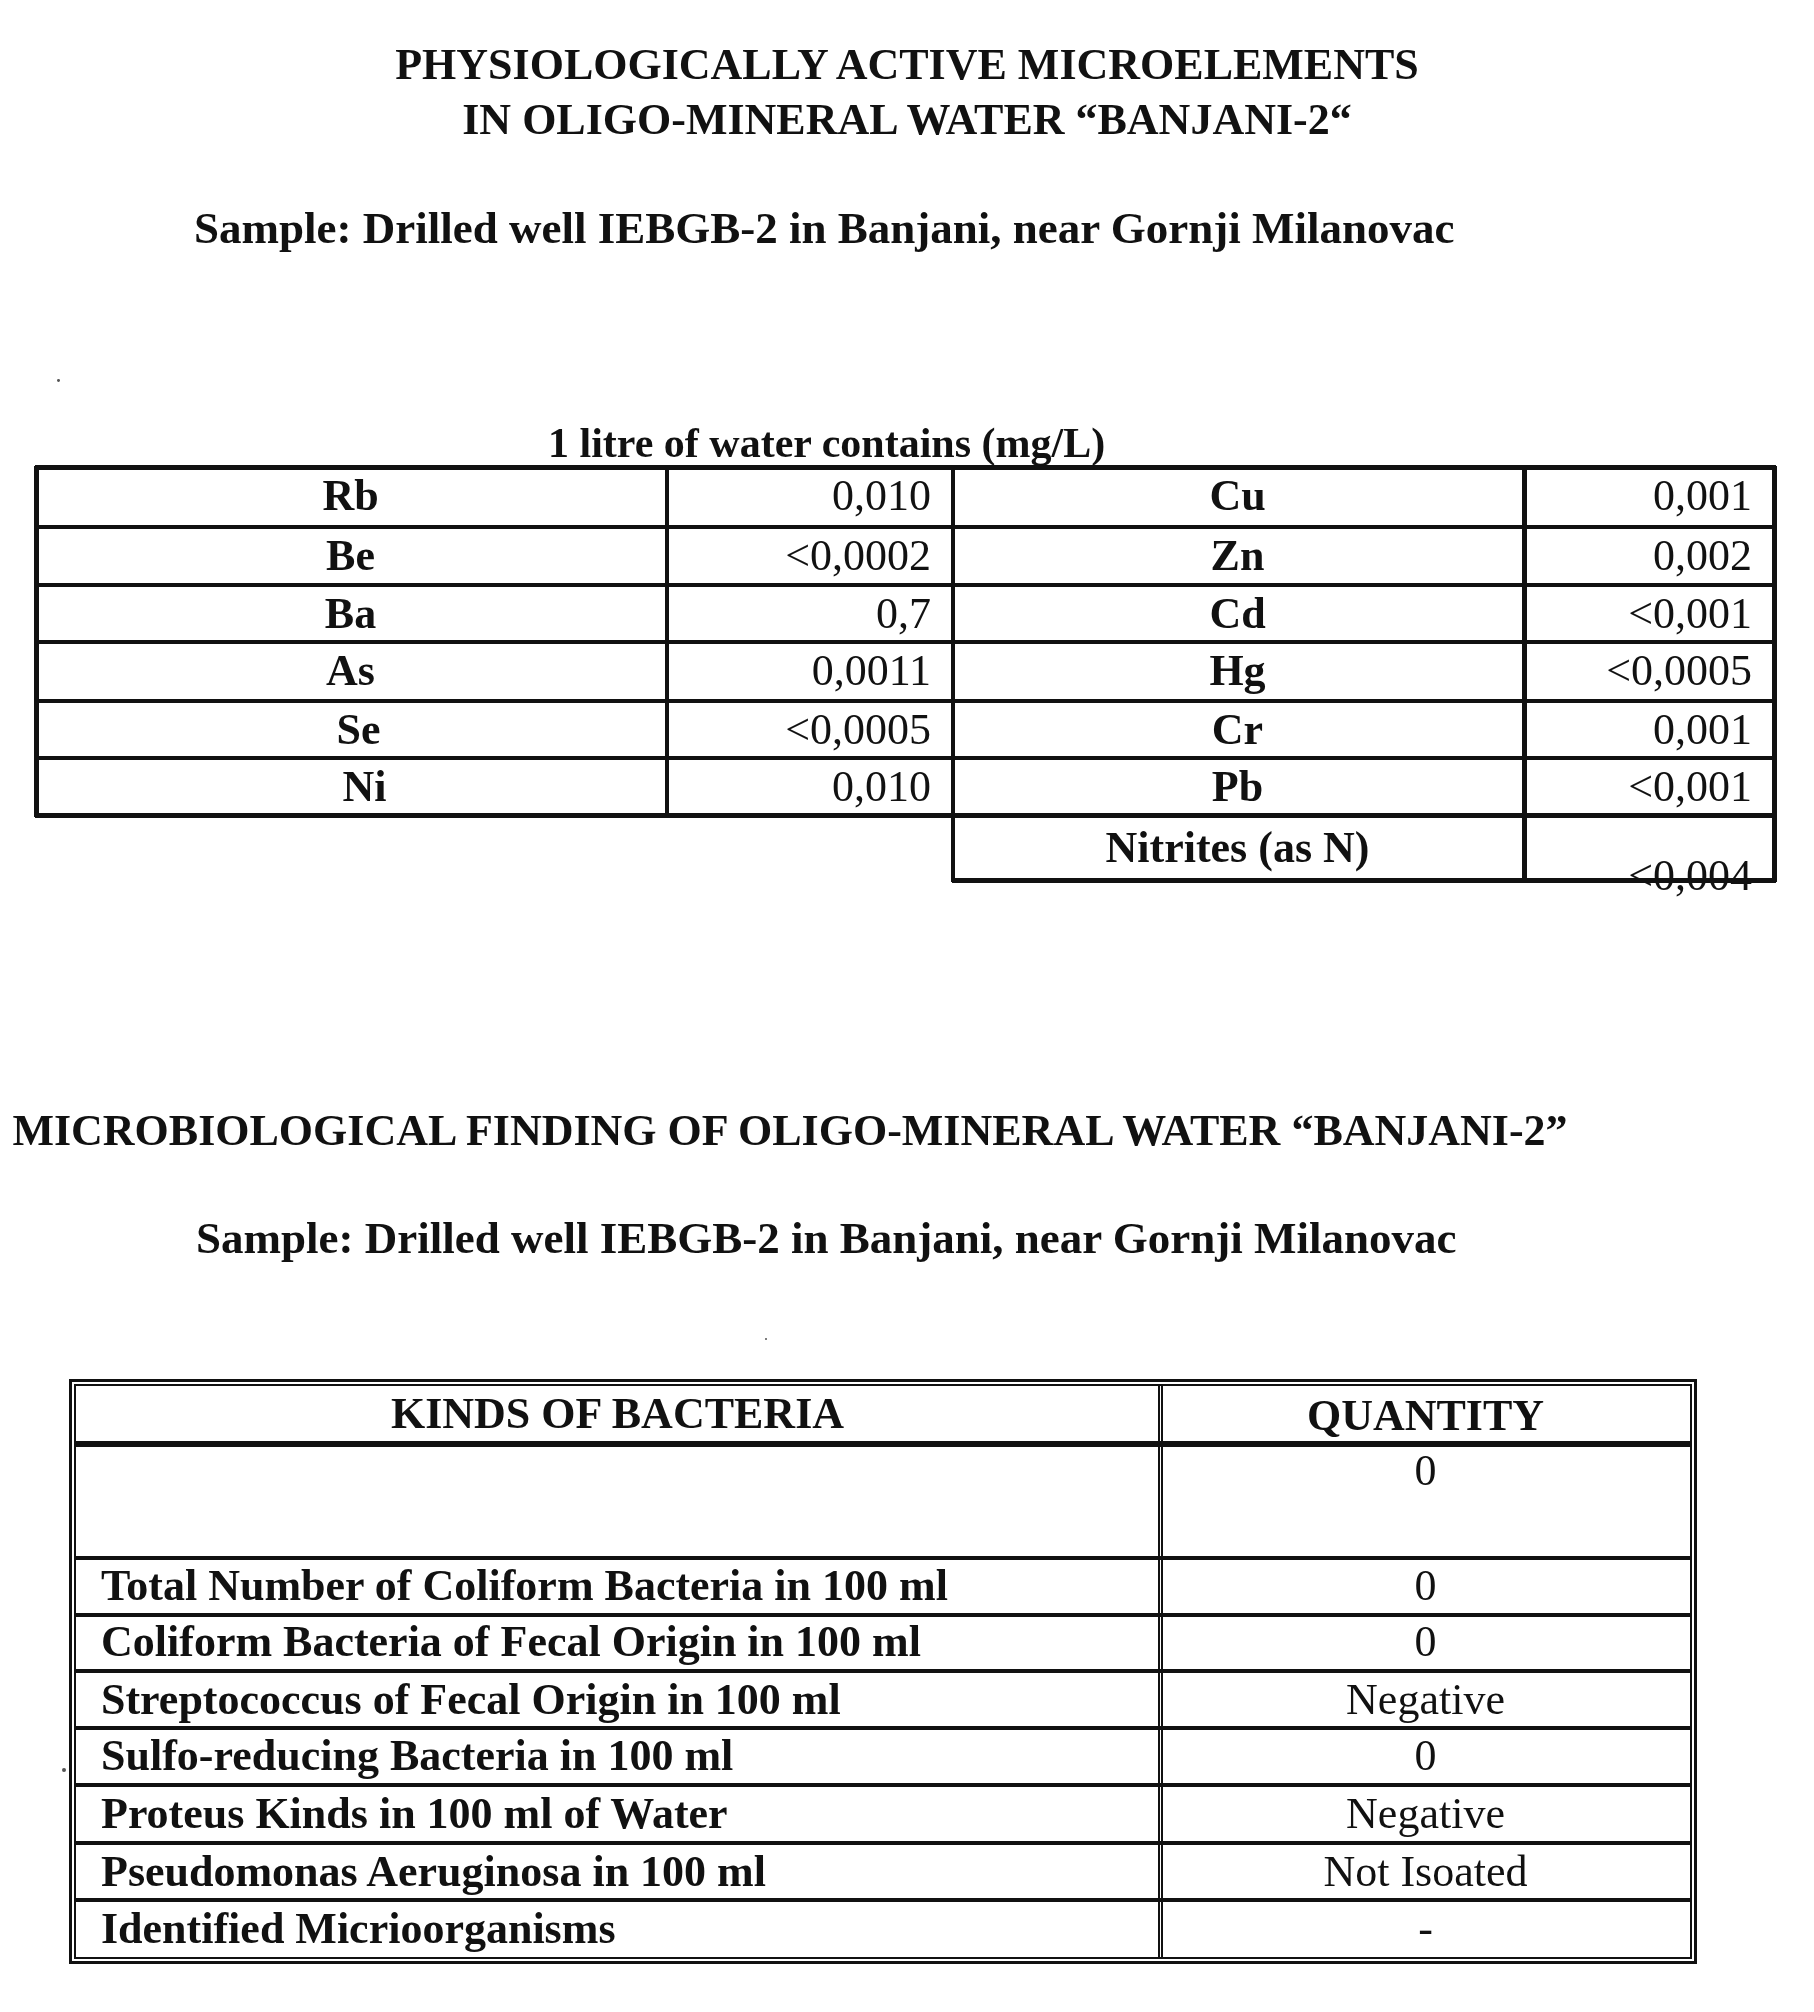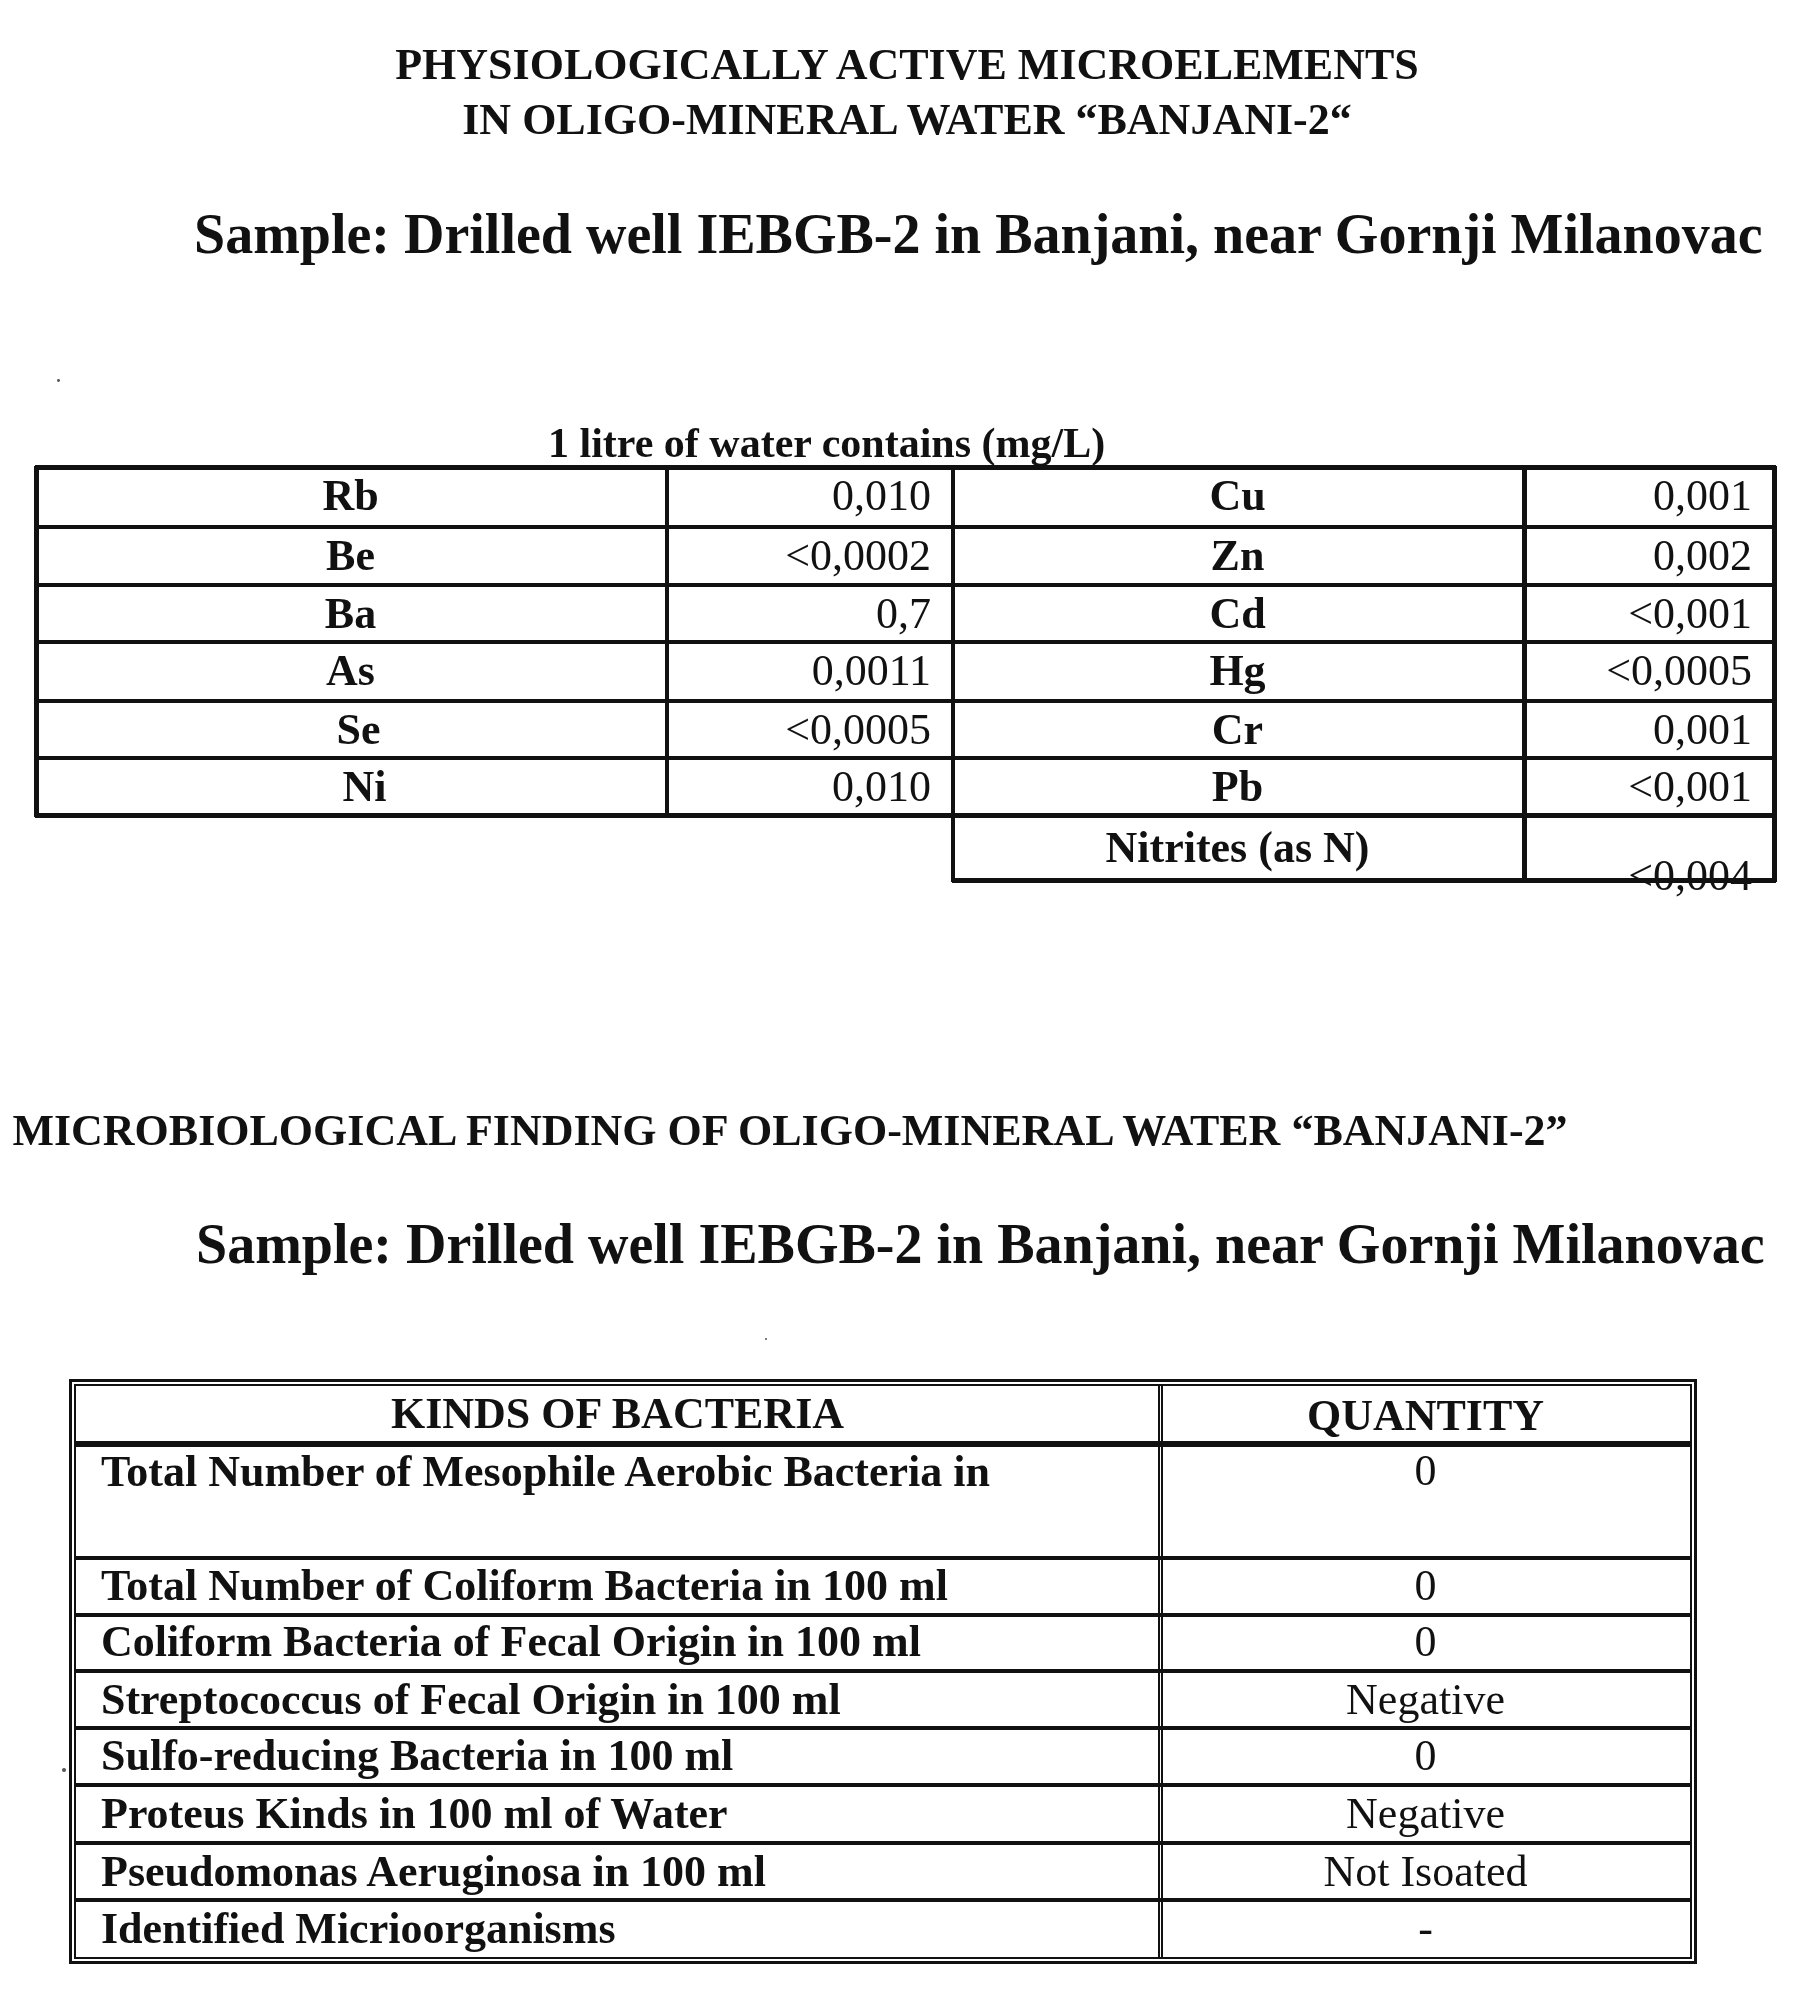--- a/index.html
+++ b/index.html
@@ -7,21 +7,21 @@
     width: 1814px; height: 2012px; position: relative; overflow: hidden;
     font-family: "Liberation Serif", serif; color: #111111;
   }
   .abs { position: absolute; }
   .bold { font-weight: bold; }
   .title {
     position: absolute; left: 0; width: 1814px; text-align: center;
     font-weight: bold; font-size: 44px; line-height: 1; white-space: nowrap;
   }
   .subtitle {
-    position: absolute; font-weight: bold; font-size: 56px; line-height: 1; white-space: nowrap;
+    position: absolute; font-weight: bold; font-size: 45px; line-height: 1; white-space: nowrap;
   }
   
   .t1-cell {
     position: absolute; box-sizing: border-box;
     font-size: 44px; line-height: 1; display: flex; align-items: center;
     white-space: nowrap;
   }
   .t1-cell.name { justify-content: center; font-weight: bold; }
   .t1-cell.val { justify-content: flex-end; padding-right: 21px; font-weight: normal; }
   .line { position: absolute; background: #111111; }
@@ -86,21 +86,20 @@
     <div class="line" style="left: 1772px; top: 466px; width: 4.8px; height: 416px;"></div>
   </div>
 
 <div class="subtitle" style="left:12.4px; top:1109px; font-size:44px;">MICROBIOLOGICAL FINDING OF OLIGO-MINERAL WATER “BANJANI-2”</div>
 <div class="subtitle" style="left:196px; top:1216px;">Sample: Drilled well IEBGB-2 in Banjani, near Gornji Milanovac</div>
 
 <div id="table2">
   <div class="t2-cell t2-head" style="left:74px; top:1384px; width:1087px; height:59px; line-height:59px;">KINDS OF BACTERIA</div>
   <div class="t2-cell t2-head" style="left:1160px; top:1384px; width:531px; height:59px; line-height:63px;">QUANTITY</div>
 <div class="t2-cell kind" style="left: 74px; top: 1443px; width: 1087px; height: 115px; padding-top: 1.9px;">
-      <div style="line-height: 54px;">Total Number of Mesophile Aerobic Bacteria in</div>
     </div>
     <div class="t2-cell qty" style="left: 1160px; top: 1443px; width: 531px; height: 115px; line-height: 55px;">0</div>
     <div class="t2-cell kind" style="left: 74px; top: 1558px; width: 1087px; height: 56px; line-height: 56px;">Total Number of Coliform Bacteria in 100 ml</div>
     <div class="t2-cell qty" style="left: 1160px; top: 1558px; width: 531px; height: 56px; line-height: 56px;">0</div>
     <div class="t2-cell kind" style="left: 74px; top: 1614px; width: 1087px; height: 56px; line-height: 56px;">Coliform Bacteria of Fecal Origin in 100 ml</div>
     <div class="t2-cell qty" style="left: 1160px; top: 1614px; width: 531px; height: 56px; line-height: 56px;">0</div>
     <div class="t2-cell kind" style="left: 74px; top: 1671px; width: 1087px; height: 57px; line-height: 57px;">Streptococcus of Fecal Origin in  100 ml</div>
     <div class="t2-cell qty" style="left: 1160px; top: 1671px; width: 531px; height: 57px; line-height: 57px;">Negative</div>
     <div class="t2-cell kind" style="left: 74px; top: 1728px; width: 1087px; height: 56px; line-height: 56px;">Sulfo-reducing Bacteria in 100 ml</div>
     <div class="t2-cell qty" style="left: 1160px; top: 1728px; width: 531px; height: 56px; line-height: 56px;">0</div>

